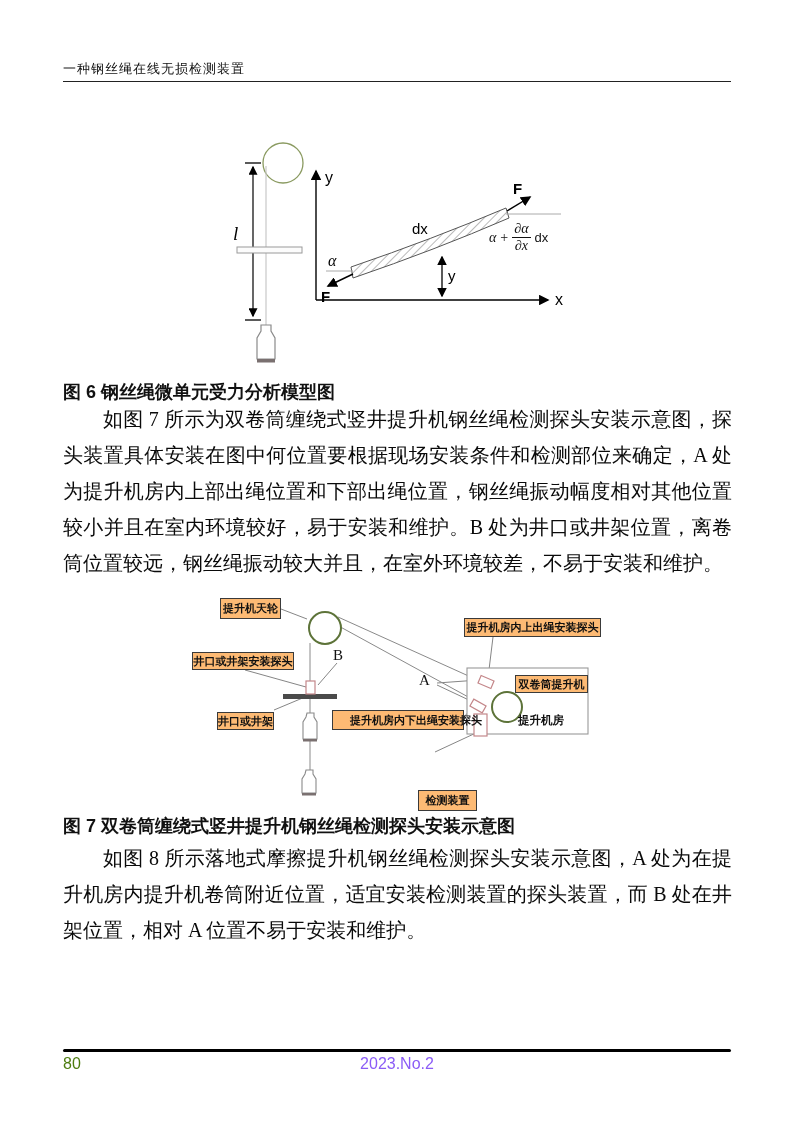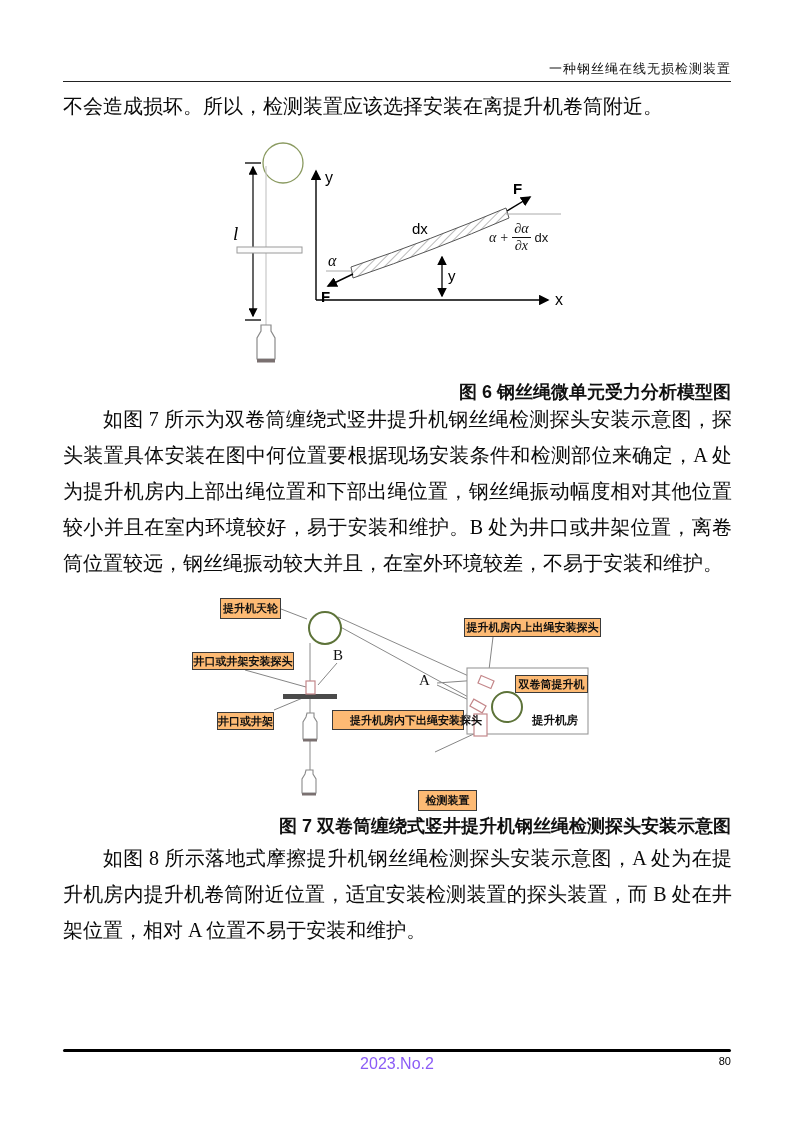--- a/index.html
+++ b/index.html
@@ -4,33 +4,33 @@
 <style>
   * { margin:0; padding:0; box-sizing:border-box; }
   html,body { background:#ffffff; }
   .page {
     position:relative; width:793px; height:1122px; background:#fff;
     font-family:"Liberation Serif","DejaVu Serif",serif; color:#000;
     overflow:hidden;
   }
   .hdr-title {
     position:absolute; top:60px; left:63px; width:668px;
-    text-align:right; font-size:13px; letter-spacing:1px; color:#111;
+    text-align:left; font-size:13px; letter-spacing:1px; color:#111;
   }
   .hdr-rule { position:absolute; top:81px; left:63px; width:668px; height:1px; background:#222; }
   .body-par {
     position:absolute; left:63px; width:669px;
     font-size:20px; line-height:36px; text-align:justify; color:#0a0a0a;
   }
   .body-par.indent { text-indent:40px; }
   #p0 { top:88px; }
   #p1 { top:401px; }
   #p2 { top:840px; }
   .fig-caption {
-    position:absolute; left:63px; width:668px; text-align:right;
+    position:absolute; left:63px; width:668px; text-align:left;
     font-size:18px; font-weight:bold; color:#111;
     font-family:"Liberation Sans","DejaVu Sans",sans-serif;
   }
   #cap6 { top:380px; }
   #cap7 { top:814px; }
   .fig { position:absolute; }
   #fig6 { left:195px; top:133px; width:400px; height:245px; }
   #fig7 { left:185px; top:593px; width:420px; height:215px; }
   .fig svg { position:absolute; left:0; top:0; }
   .svg-label-sans { font-family:"Liberation Sans","DejaVu Sans",sans-serif; }
@@ -53,37 +53,36 @@
   .fig-letter {
     position:absolute; font-family:"Liberation Serif","DejaVu Serif",serif;
     font-size:15px; color:#111; z-index:3;
   }
   .fig-plain {
     position:absolute; font-family:"Liberation Sans","DejaVu Sans",sans-serif;
     font-size:11.5px; font-weight:600; color:#111; z-index:3;
   }
   .ftr-rule { position:absolute; top:1049px; left:63px; width:668px; height:2.5px; background:#000; border-radius:2px; }
   .ftr-page {
-    position:absolute; top:1055px; left:63px; width:668px; text-align:right;
-    font-family:"Liberation Sans","DejaVu Sans",sans-serif; font-size:11px; color:#000000;
+    position:absolute; top:1055px; left:63px; width:668px; text-align:left;
+    font-family:"Liberation Sans","DejaVu Sans",sans-serif; font-size:16px; color:#4d7c0f;
   }
   .ftr-issue {
     position:absolute; top:1055px; left:63px; width:668px; text-align:center;
     font-family:"Liberation Sans","DejaVu Sans",sans-serif; font-size:16px; color:#8b5cf6;
   }
 </style>
 </head>
 <body>
 
 <div class="page">
 
   <div class="hdr-title">一种钢丝绳在线无损检测装置</div>
   <div class="hdr-rule"></div>
 
-  <p class="body-par" id="p0">不会造成损坏。所以，检测装置应该选择安装在离提升机卷筒附近。</p>
 
   <div class="fig" id="fig6">
     <svg width="400" height="245" viewBox="0 0 400 245">
       <defs>
         <marker id="arr" viewBox="0 0 10 10" refX="8.5" refY="5" markerWidth="7.5" markerHeight="7.5" orient="auto-start-reverse">
           <path d="M0,0 L10,5 L0,10 z" fill="#000"></path>
         </marker>
         <pattern id="hatch" width="6" height="6" patternUnits="userSpaceOnUse" patternTransform="rotate(45)">
           <rect width="6" height="6" fill="#ffffff"></rect>
           <line x1="0" y1="0" x2="0" y2="6" stroke="#8a8a8a" stroke-width="1.2"></line>
@@ -191,21 +190,21 @@
     </svg>
 
     <div class="callout" style="left:35px; top:5px; width:61px; height:21px;">提升机天轮</div>
     <div class="callout" style="left:7px; top:59px; width:102px; height:18px;">井口或井架安装探头</div>
     <div class="callout" style="left:32px; top:119px; width:57px; height:18px;">井口或井架</div>
     <div class="callout" style="left:279px; top:25px; width:137px; height:19px;">提升机房内上出绳安装探头</div>
     <div class="callout" style="left:330px; top:82px; width:73px; height:18px;">双卷筒提升机</div>
     <div class="callout" style="left:147px; top:117px; width:132px; height:20px;padding-left:36px;">提升机房内下出绳安装探头</div>
     <div class="callout" style="left:233px; top:159px; width:59px; height:21px;margin-top:38px;">检测装置</div>
 
-    <div class="fig-plain" style="left:347px; top:120px;">提升机房</div>
+    <div class="fig-plain" style="left:333px; top:120px;">提升机房</div>
     <div class="fig-letter" style="left:148px; top:54px;">B</div>
     <div class="fig-letter" style="left:234px; top:79px;">A</div>
   </div>
 
   <div class="fig-caption" id="cap7">图 7 双卷筒缠绕式竖井提升机钢丝绳检测探头安装示意图</div>
 
   <p class="body-par indent" id="p2">如图 8 所示落地式摩擦提升机钢丝绳检测探头安装示意图，A 处为在提升机房内提升机卷筒附近位置，适宜安装检测装置的探头装置，而 B 处在井架位置，相对 A 位置不易于安装和维护。</p>
 
   <div class="ftr-rule"></div>
   <div class="ftr-page">80</div>

